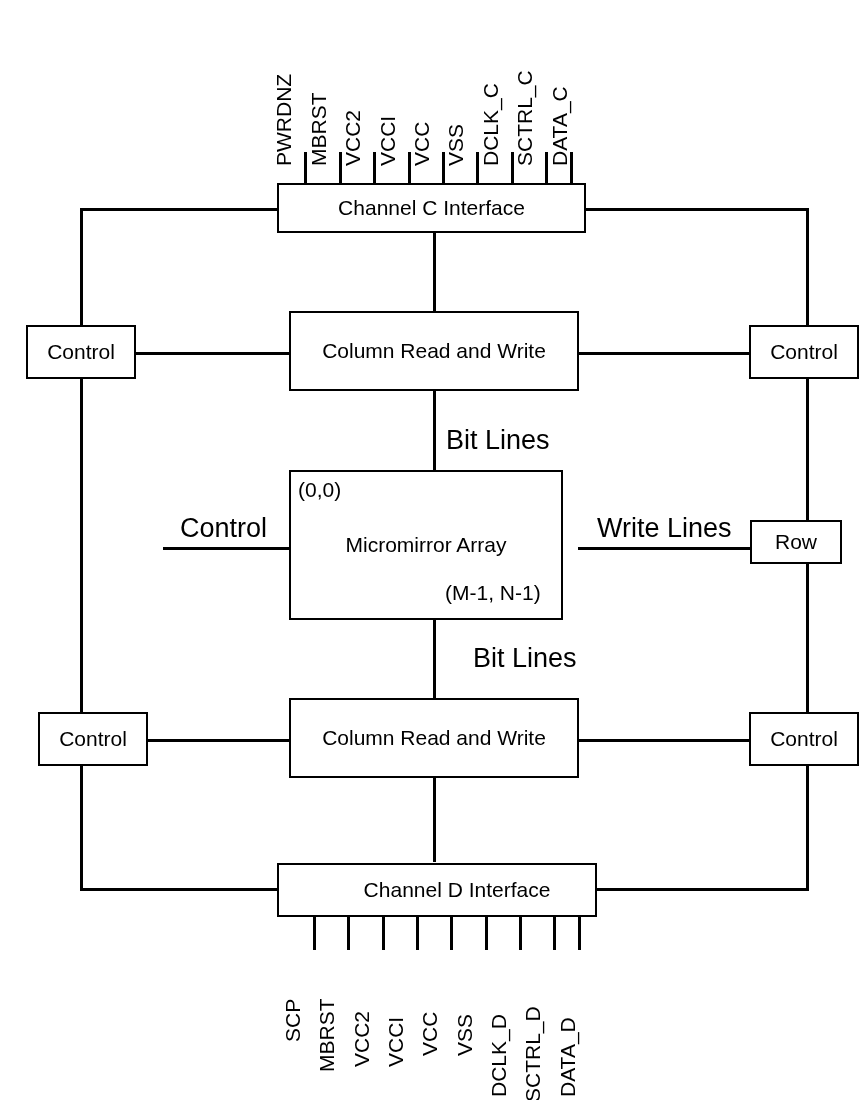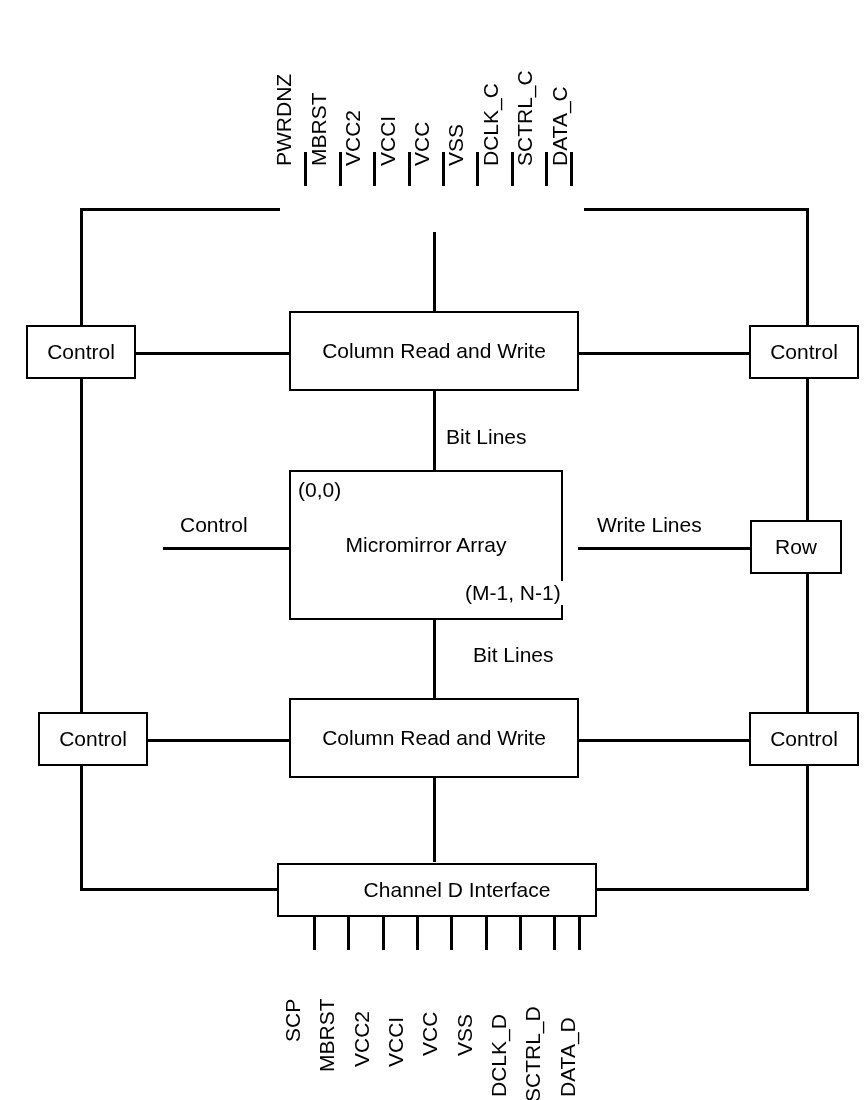--- a/index.html
+++ b/index.html
@@ -46,21 +46,21 @@
   .pinlbl {
     position: absolute;
     font-size: 21px;
     white-space: nowrap;
     transform-origin: left bottom;
     transform: rotate(-90deg);
     z-index: 4;
   }
   .edgelbl {
     position: absolute;
-    font-size: 21px;
+    font-size: 27px;
     white-space: nowrap;
     background: #ffffff;
     padding: 0 3px;
     z-index: 5;
   }
   .corner-lbl {
     position: absolute;
     font-size: 21px;
     z-index: 6;
     background: #ffffff;
@@ -113,41 +113,44 @@
   <div class="line h" style="left:578px; top:352px; width:172px;"></div>
 
   <div class="line h" style="left:147px; top:739px; width:143px;"></div>
 
   <div class="line h" style="left:578px; top:739px; width:172px;"></div>
 
   <div class="line h" style="left:163px; top:547px; width:128px;"></div>
 
   <div class="line h" style="left:578px; top:547px; width:173px;"></div>
 
+  <div class="box" style="left:277px; top:183px; width:309px; height:50px;">
+    <span class="lbl">Channel C Interface</span>
+  </div>
 
   <div class="box" style="left:289px; top:311px; width:290px; height:80px;">
     <span class="lbl">Column Read and Write</span>
   </div>
 
   <div class="box" style="left:26px; top:325px; width:110px; height:54px;">
     <span class="lbl">Control</span>
   </div>
 
   <div class="box" style="left:749px; top:325px; width:110px; height:54px;">
     <span class="lbl">Control</span>
   </div>
 
   <div class="box" style="left:289px; top:470px; width:274px; height:150px;">
     <span class="lbl">Micromirror Array</span>
   </div>
   <div class="corner-lbl" style="left:296px; top:478px;">(0,0)</div>
-  <div class="corner-lbl" style="left:463px; top:581px;">(M-1, N-1)</div>
+  <div class="corner-lbl" style="left:443px; top:581px;">(M-1, N-1)</div>
 
 
-  <div class="box" style="left:750px; top:520px; width:92px; height:54px;">
+  <div class="box" style="left:750px; top:520px; width:92px; height:44px;">
     <span class="lbl">Row</span>
   </div>
 
   <div class="box" style="left:289px; top:698px; width:290px; height:80px;">
     <span class="lbl">Column Read and Write</span>
   </div>
 
   <div class="box" style="left:38px; top:712px; width:110px; height:54px;">
     <span class="lbl">Control</span>
   </div>

